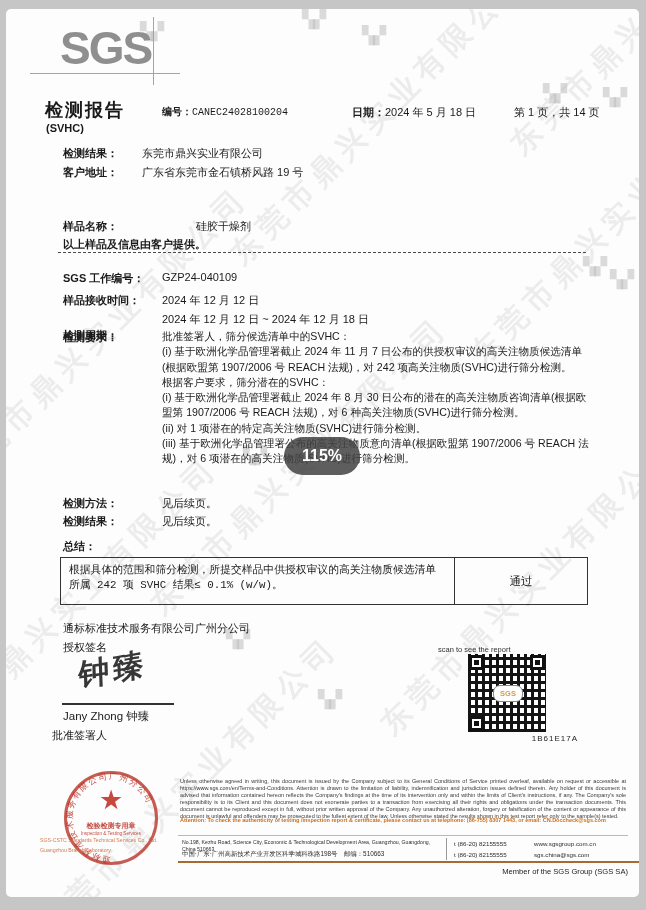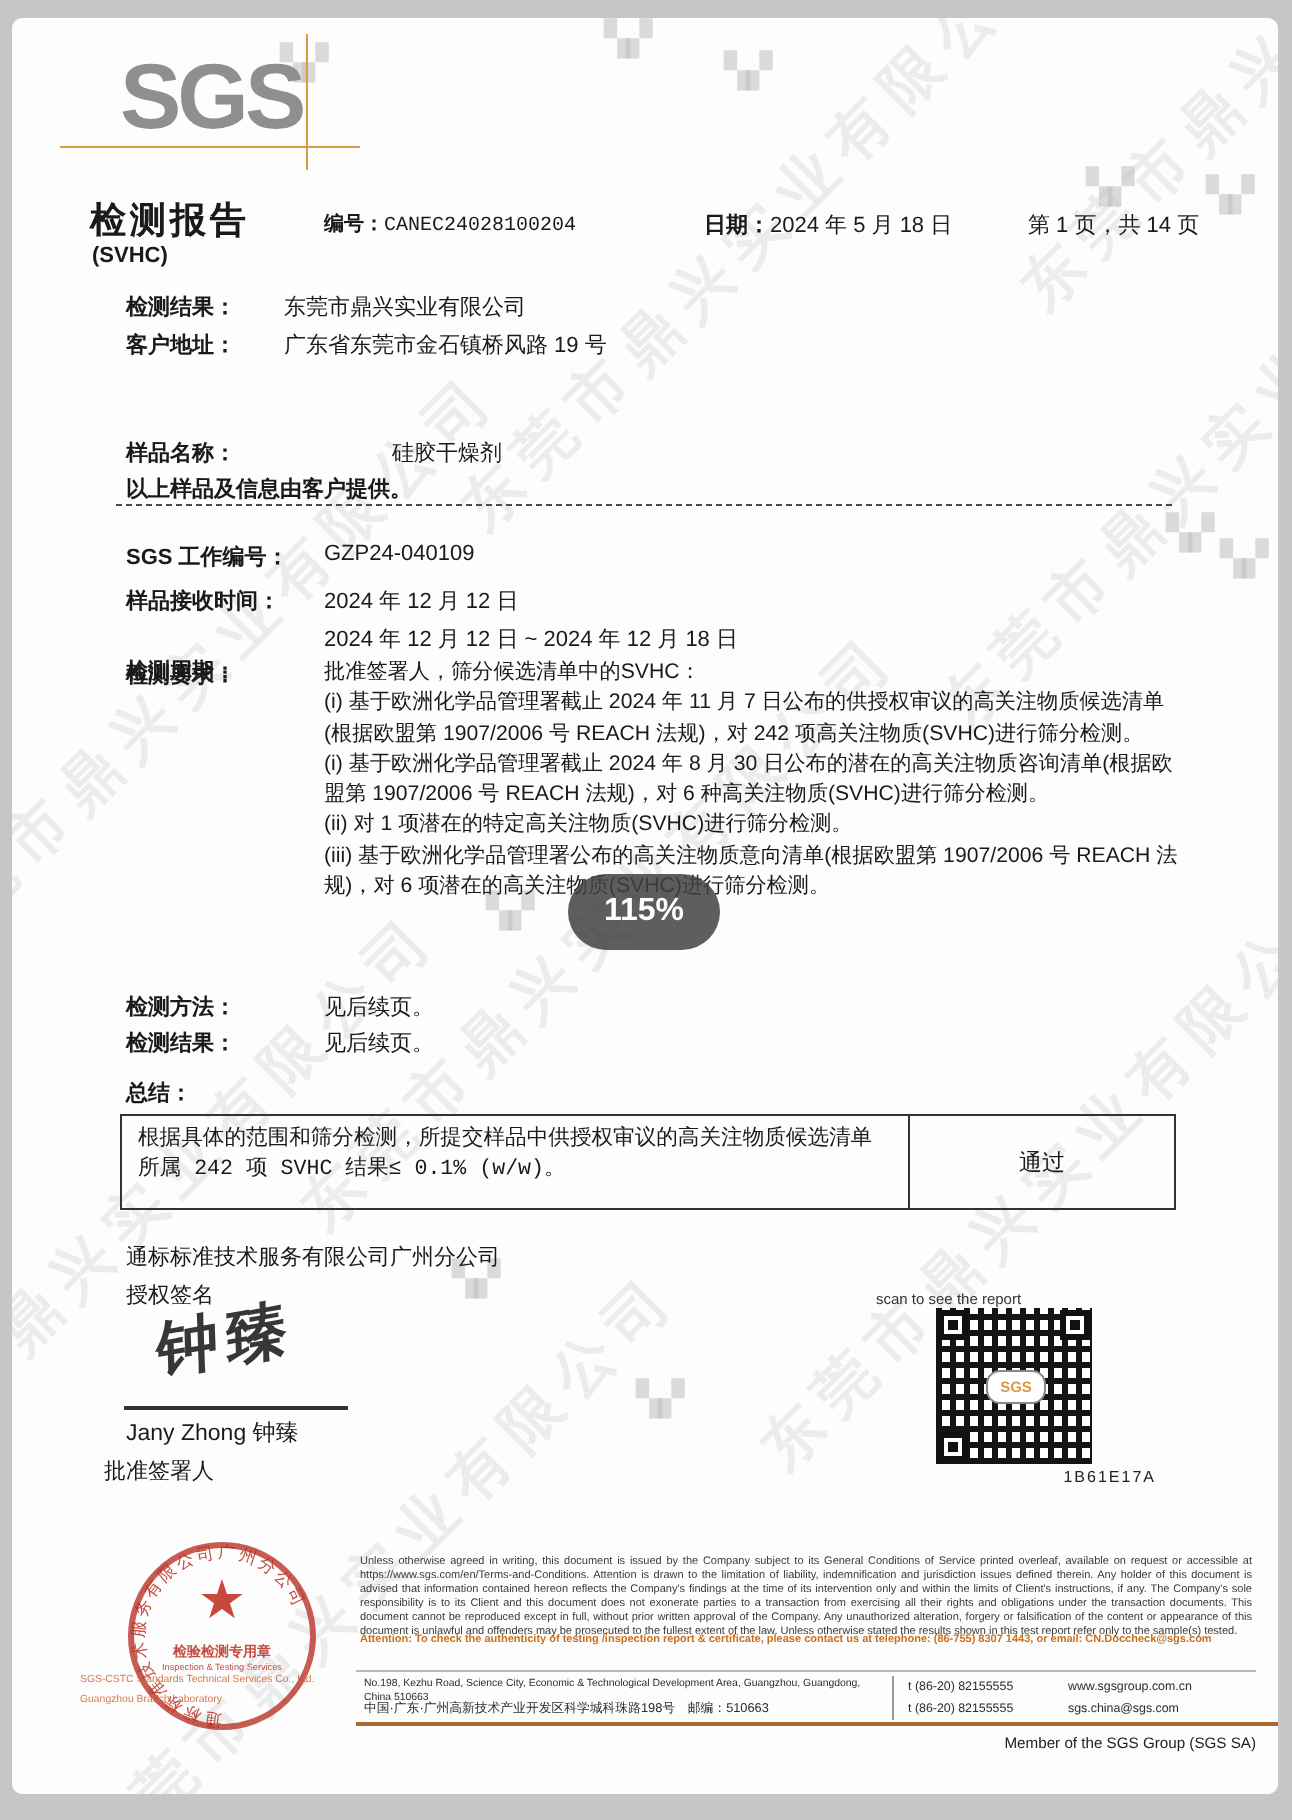--- a/index.html
+++ b/index.html
@@ -160,20 +160,21 @@
   <div class="val" style="left:156px;top:262px">GZP24-040109</div>
   <div class="lbl" style="top:284px">样品接收时间：</div>
   <div class="val" style="left:156px;top:284px">2024 年 12 月 12 日</div>
   <div class="lbl" style="top:319px">检测周期：</div>
   <div class="val" style="left:156px;top:303px">2024 年 12 月 12 日 ~ 2024 年 12 月 18 日</div>
   <div class="lbl" style="top:321px">检测要求：</div>
 
   <div class="req">
     <p>批准签署人，筛分候选清单中的SVHC：</p>
     <p>(i) 基于欧洲化学品管理署截止 2024 年 11 月 7 日公布的供授权审议的高关注物质候选清单(根据欧盟第 1907/2006 号 REACH 法规)，对 242 项高关注物质(SVHC)进行筛分检测。</p>
+    <p>根据客户要求，筛分潜在的SVHC：</p>
     <p>(i) 基于欧洲化学品管理署截止 2024 年 8 月 30 日公布的潜在的高关注物质咨询清单(根据欧盟第 1907/2006 号 REACH 法规)，对 6 种高关注物质(SVHC)进行筛分检测。</p>
     <p>(ii) 对 1 项潜在的特定高关注物质(SVHC)进行筛分检测。</p>
     <p>(iii) 基于欧洲化学品管理署公布的高关注物质意向清单(根据欧盟第 1907/2006 号 REACH 法规)，对 6 项潜在的高关注物质(SVHC)进行筛分检测。</p>
   </div>
 
   <div class="lbl" style="top:487px">检测方法：</div>
   <div class="val" style="left:156px;top:487px">见后续页。</div>
   <div class="lbl" style="top:505px">检测结果：</div>
   <div class="val" style="left:156px;top:505px">见后续页。</div>
 

